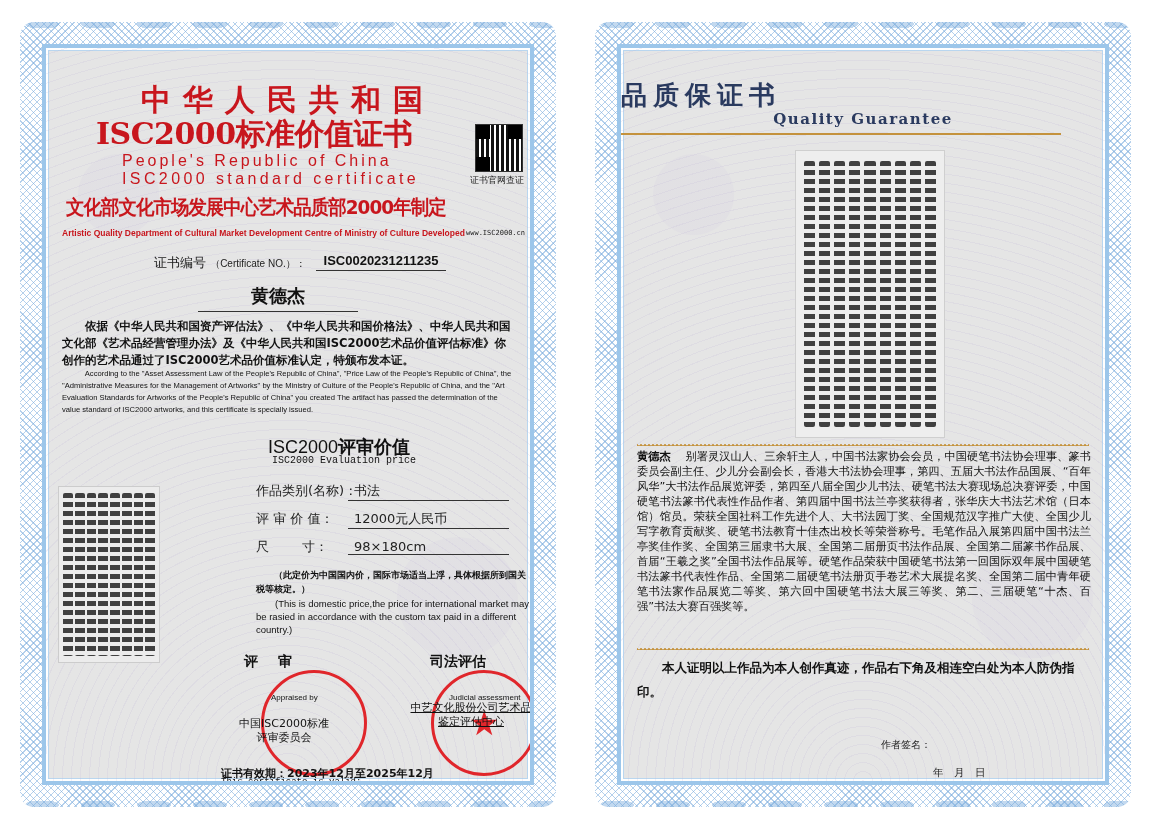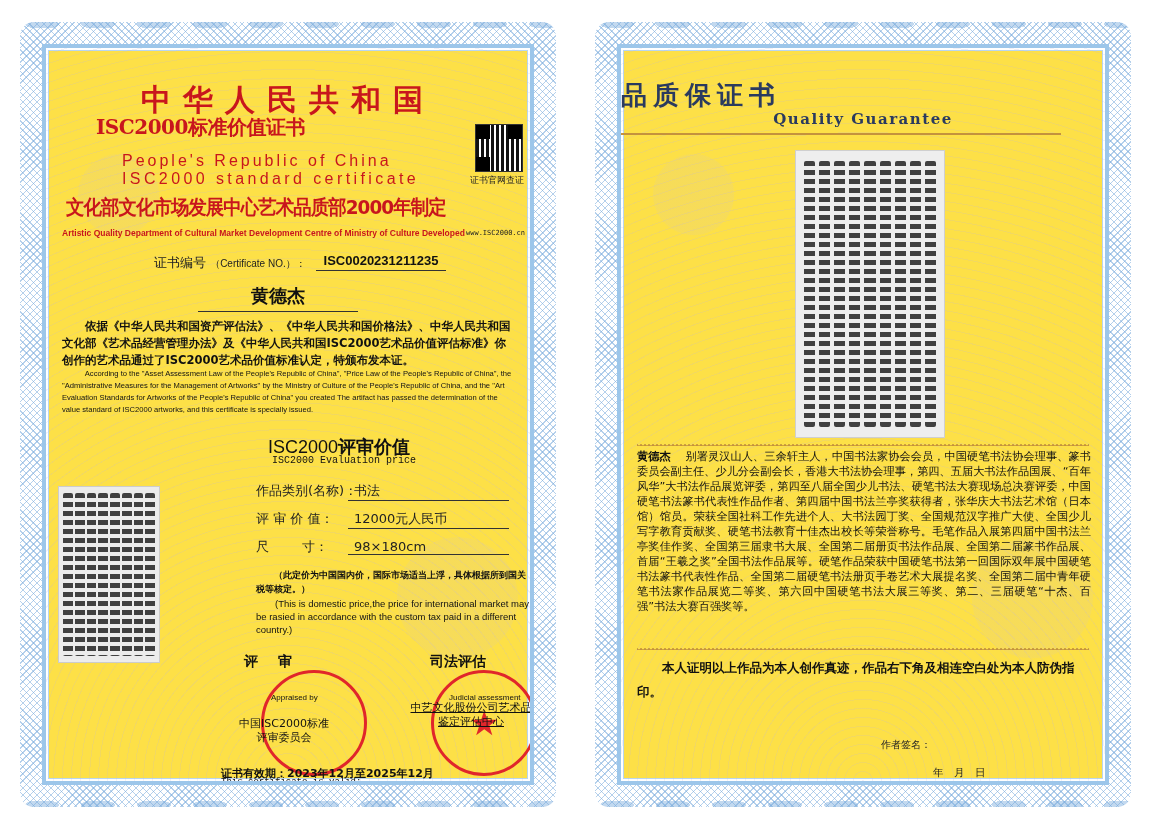--- a/index.html
+++ b/index.html
@@ -17,37 +17,37 @@
     -webkit-mask: radial-gradient(ellipse at 50% 50%, #000 60%, #000 100%);
   }
   .guilloche::before { content:""; position:absolute; left:-6px; right:-6px; top:-6px; height:12px;
     background: radial-gradient(ellipse 28px 8px at 28px 8px, rgba(120,170,220,.45) 60%, transparent 62%) repeat-x;
     background-size:56px 12px; }
   .guilloche::after { content:""; position:absolute; left:-6px; right:-6px; bottom:-6px; height:12px;
     background: radial-gradient(ellipse 28px 8px at 28px 4px, rgba(120,170,220,.45) 60%, transparent 62%) repeat-x;
     background-size:56px 12px; }
   .inner {
     position:absolute; left:22px; top:22px; right:22px; bottom:22px;
-    background:#fde047;
+    background:#e5e5e5;
     border:4px solid #9cc6ea;
     box-shadow: inset 0 0 0 2px #ffffff, inset 0 0 0 3px #b9d6ef;
     overflow:hidden;
   }
   .inner .wm {
     position:absolute; inset:0; pointer-events:none;
     background:
       radial-gradient(circle at 15% 20%, rgba(200,190,220,.12) 0 40px, transparent 41px),
       radial-gradient(circle at 85% 75%, rgba(200,190,220,.12) 0 60px, transparent 61px),
       repeating-radial-gradient(circle at 50% 100%, rgba(190,180,215,.18) 0 1px, transparent 1px 9px);
   }
   .abs { position:absolute; }
   
   .l-title1 { left:0; right:0; top:32px; text-align:center; font-family:"DejaVu Sans", sans-serif; font-weight:bold;
               font-size:30px; letter-spacing:12px; color:#c8161d; }
-  .l-title2 { left:50px; top:66px; font-family:"DejaVu Serif", serif; font-weight:bold; font-size:20px; color:#c8161d; letter-spacing:-0.5px; }
+  .l-title2 { left:50px; top:66px; font-family:"DejaVu Serif", serif; font-weight:bold; font-size:30px; color:#c8161d; letter-spacing:-0.5px; }
   .l-en1 { left:76px; top:104px; font-family:"Liberation Sans", sans-serif; font-size:16px; letter-spacing:3px; color:#c8161d; }
   .l-en2 { left:76px; top:122px; font-family:"Liberation Sans", sans-serif; font-size:16px; letter-spacing:3.4px; color:#c8161d; }
   .qr { left:430px; top:77px; width:46px; height:46px; background:
         linear-gradient(#000,#000) 0 0/14px 14px no-repeat,
         linear-gradient(#000,#000) 32px 0/14px 14px no-repeat,
         linear-gradient(#000,#000) 0 32px/14px 14px no-repeat,
         repeating-linear-gradient(90deg,#111 0 3px,#fff 3px 5px),
         #fff; outline:1px solid #333; }
   .qr-label { left:424px; top:126px; font-size:9px; font-weight:normal; color:#222; }
   .qr-url { left:420px; top:138px; font-family:"DejaVu Sans Mono", monospace; font-size:7px; color:#222;margin-top:43px; }

